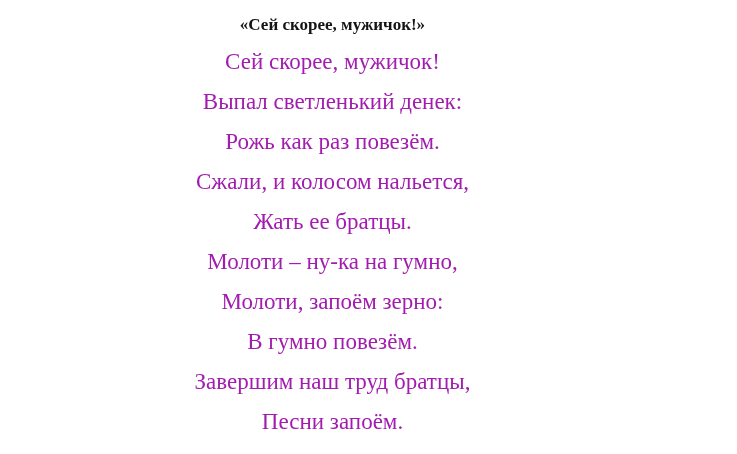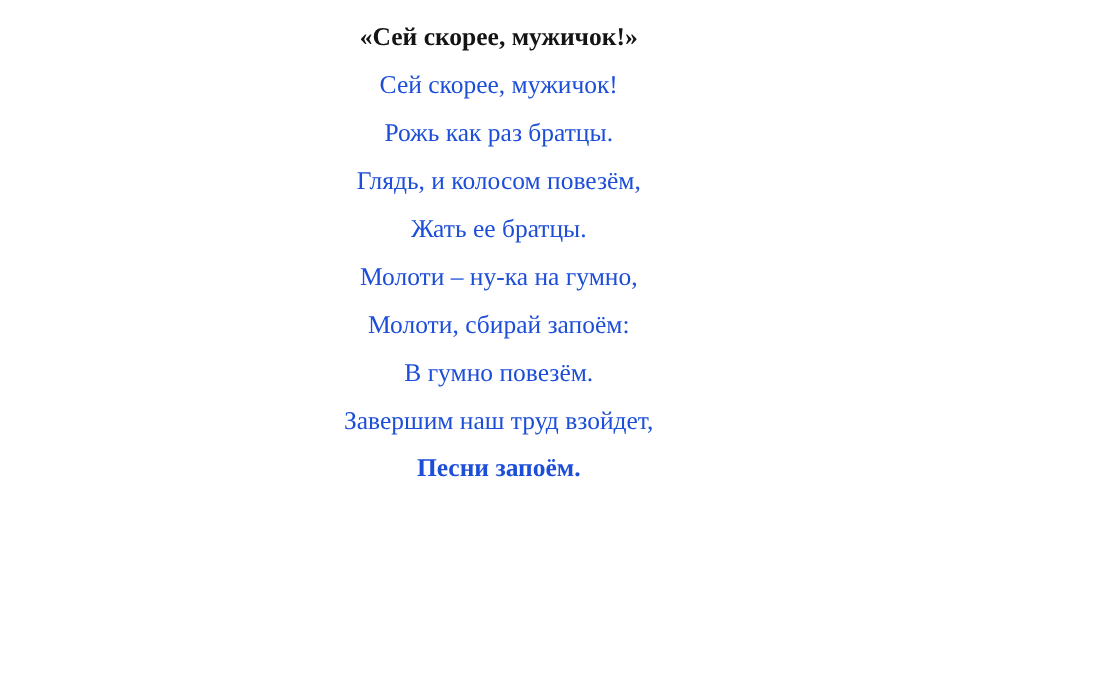--- a/index.html
+++ b/index.html
@@ -22,39 +22,39 @@
   }
   .poem-title {
     font-size: 17px;
     font-weight: bold;
     line-height: 1.35;
     margin: 0 0 9px 0;
     text-align: center;
     color: #141414;
   }
   .poem-line {
-    font-size: 17px;
+    font-size: 23px;
     line-height: 1.35;
     margin: 0 0 9px 0;
     text-align: center;
-    color: #1d4ed8;
+    color: #a21caf;
     white-space: pre;
   }
   .poem-line:last-child {
     margin-bottom: 0;
-    font-weight: bold;
   }
 </style>
 </head>
 <body>
 
 <div class="poem">
   <p class="poem-title">«Сей скорее, мужичок!»</p>
   <p class="poem-line">Сей скорее, мужичок!</p>
-  <p class="poem-line">Рожь как раз братцы.</p>
-  <p class="poem-line">Глядь, и колосом повезём,</p>
+  <p class="poem-line">Выпал светленький денек:</p>
+  <p class="poem-line">Рожь как раз повезём.</p>
+  <p class="poem-line">Сжали, и колосом нальется,</p>
   <p class="poem-line">Жать ее братцы.</p>
   <p class="poem-line">Молоти – ну-ка на гумно,</p>
-  <p class="poem-line">Молоти, сбирай запоём:</p>
+  <p class="poem-line">Молоти, запоём зерно:</p>
   <p class="poem-line">В гумно повезём.</p>
-  <p class="poem-line">Завершим наш труд взойдет,</p>
+  <p class="poem-line">Завершим наш труд братцы,</p>
   <p class="poem-line">Песни запоём.</p>
 </div>
 
 </body></html>

